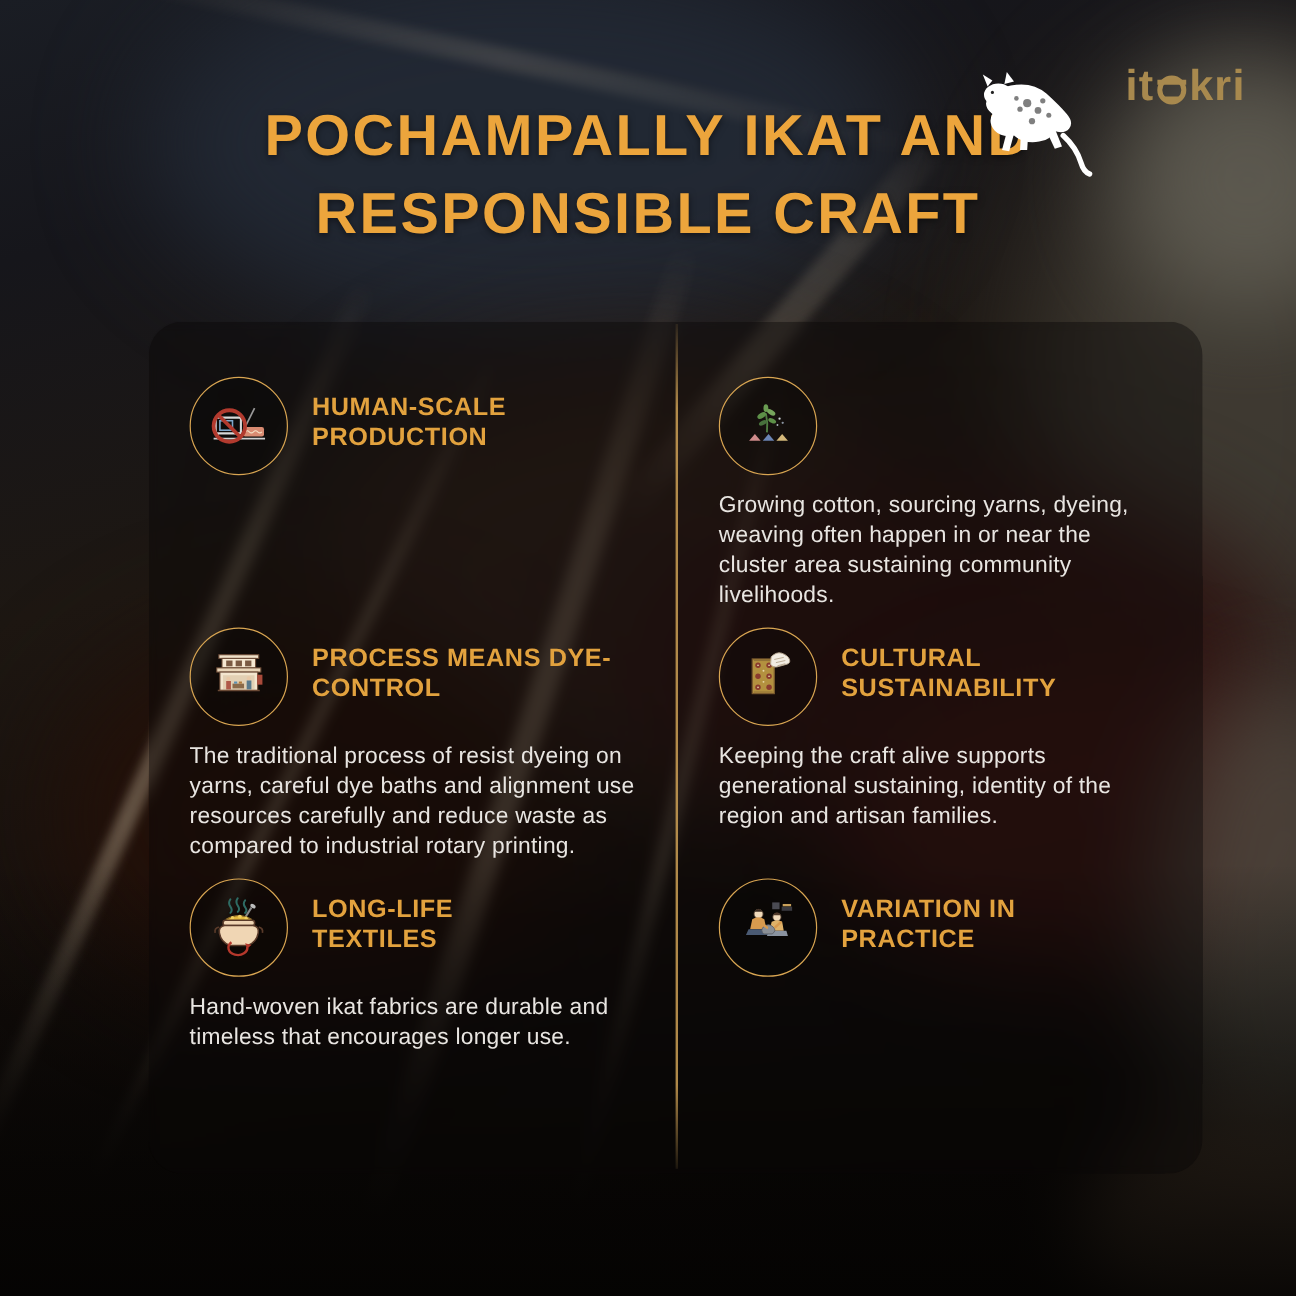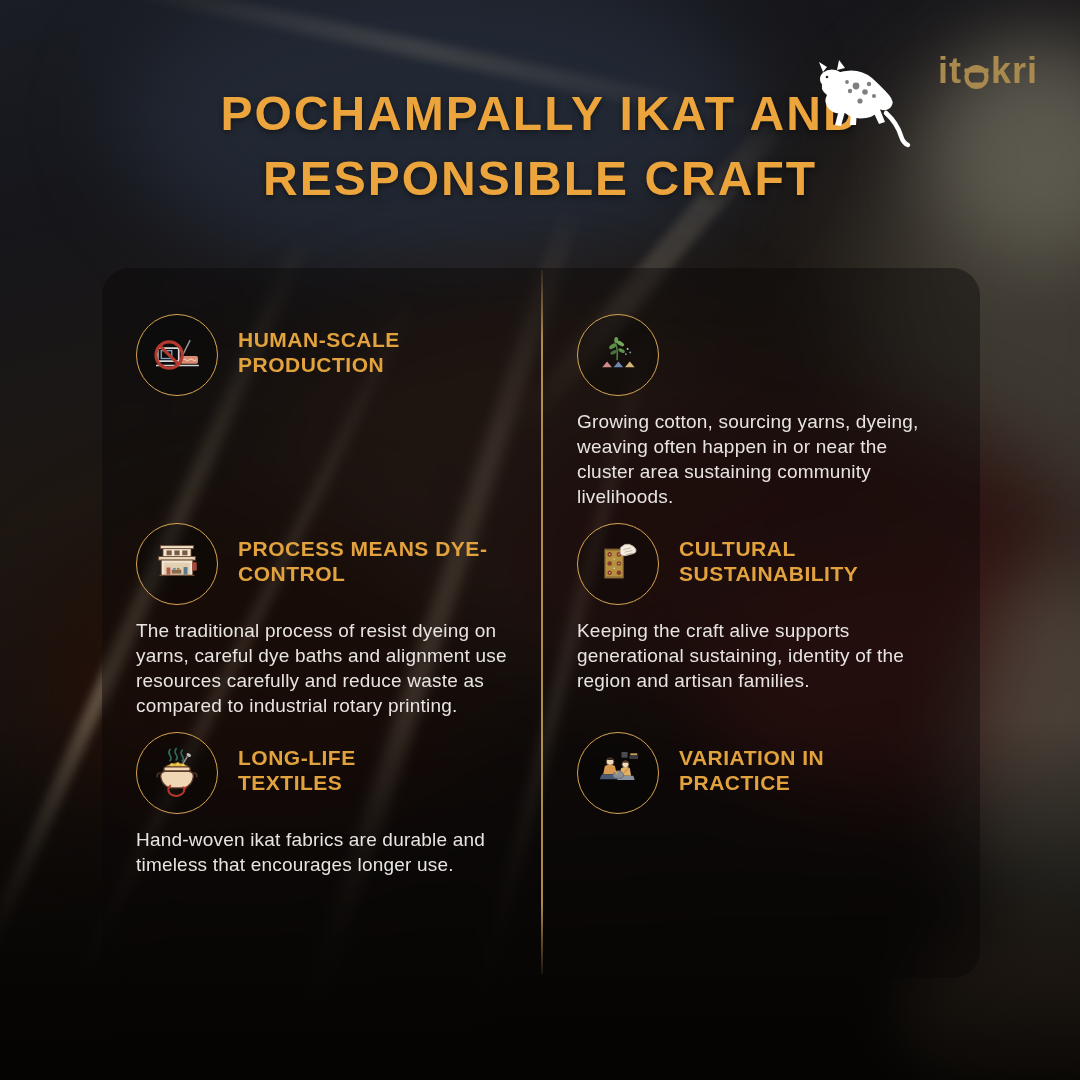--- a/index.html
+++ b/index.html
@@ -29,26 +29,26 @@
   .s2 { left:240px; top:260px; width:10px; height:760px; transform:rotate(26deg); }
   .s3 { left:430px; top:180px; width:22px; height:860px; transform:rotate(18deg); opacity:.9; }
   .s4 { left:560px; top:300px; width:12px; height:720px; transform:rotate(14deg); opacity:.7; }
   .s5 { left:640px; top:60px;  width:26px; height:420px; transform:rotate(40deg); opacity:.55; }
   .s6 { left:60px;  top:40px;  width:720px; height:18px; transform:rotate(12deg); opacity:.5;
         background:linear-gradient(90deg,rgba(205,185,155,0),rgba(218,200,170,.3),rgba(205,185,155,0)); }
   
   .title { position:absolute; top:82px; left:0; right:0; text-align:center;
     font-size:48px; font-weight:bold; letter-spacing:2px; line-height:1.35;
     color:#ECA53C; white-space:pre-line; text-shadow:0 2px 6px rgba(0,0,0,.5); }
-  .logo { position:absolute; top:50px; right:42px; display:flex; align-items:flex-end;
+  .logo { position:absolute; top:50px; right:42px; display:flex; align-items:center;
     color:#A8894E; font-size:36px; font-weight:bold; letter-spacing:1px; }
   .logo svg { margin:6px 1px 0 1px; }
   .cat { position:absolute; left:806px; top:56px; width:116px; height:100px; }
   
-  .panel { position:absolute; left:102px; top:268px; width:878px; height:710px;
+  .panel { position:absolute; left:124px; top:268px; width:878px; height:710px;
     border-radius:28px; background:rgba(10,8,7,.42);
     -webkit-backdrop-filter:blur(4px); backdrop-filter:blur(4px);
     padding:46px 26px 0 34px; }
   .divider { position:absolute; left:50%; top:2px; bottom:4px; width:2px;
     background:linear-gradient(180deg,rgba(205,160,85,.1) 0%,rgba(205,160,85,.85) 10%,rgba(205,160,85,.85) 90%,rgba(205,160,85,.1) 100%); }
   .grid { display:grid; grid-template-columns:1fr 1fr; grid-auto-rows:209px; }
   .card { padding-right:24px; }
   .card.right { padding-left:32px; }
   .card-head { display:flex; align-items:center; gap:20px; }
   .icon-ring { flex:0 0 auto; width:82px; height:82px; border:1.6px solid #D8A552; border-radius:50%;

